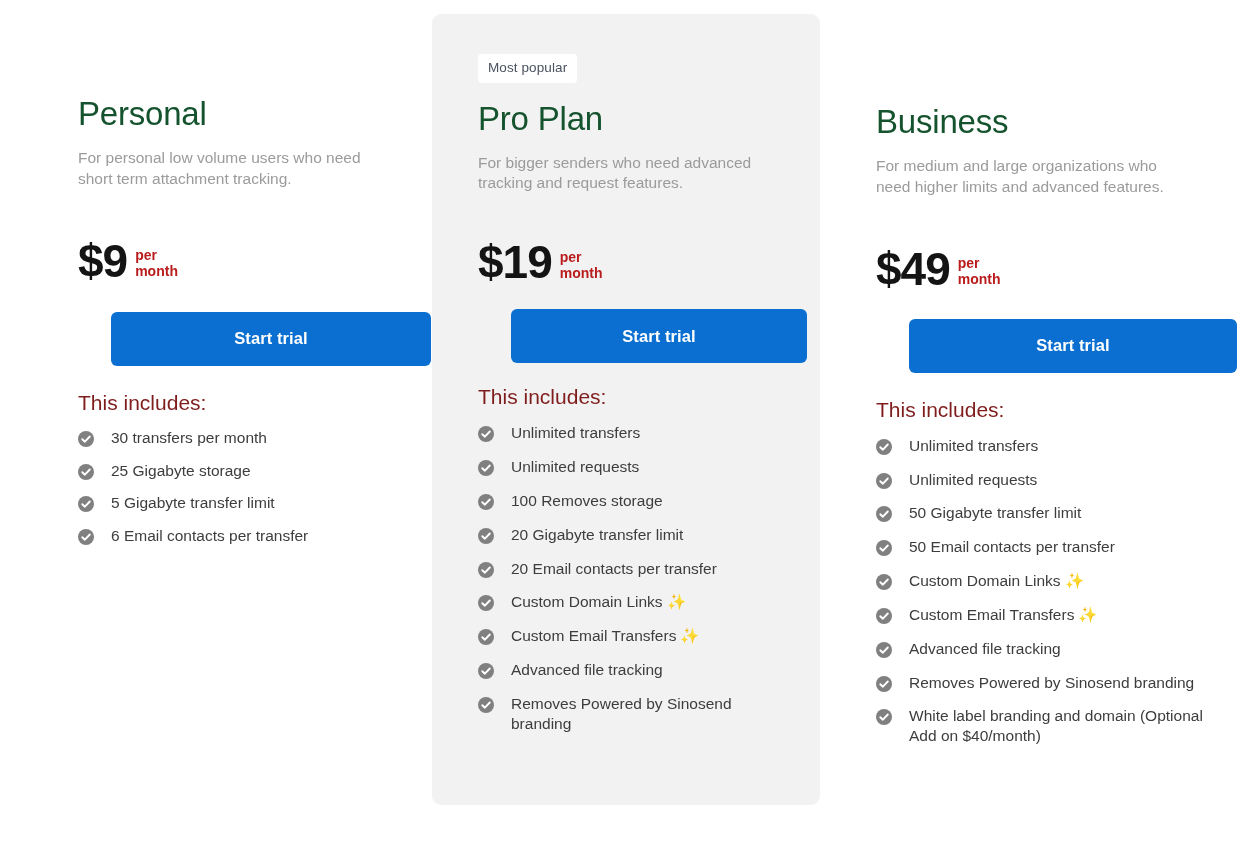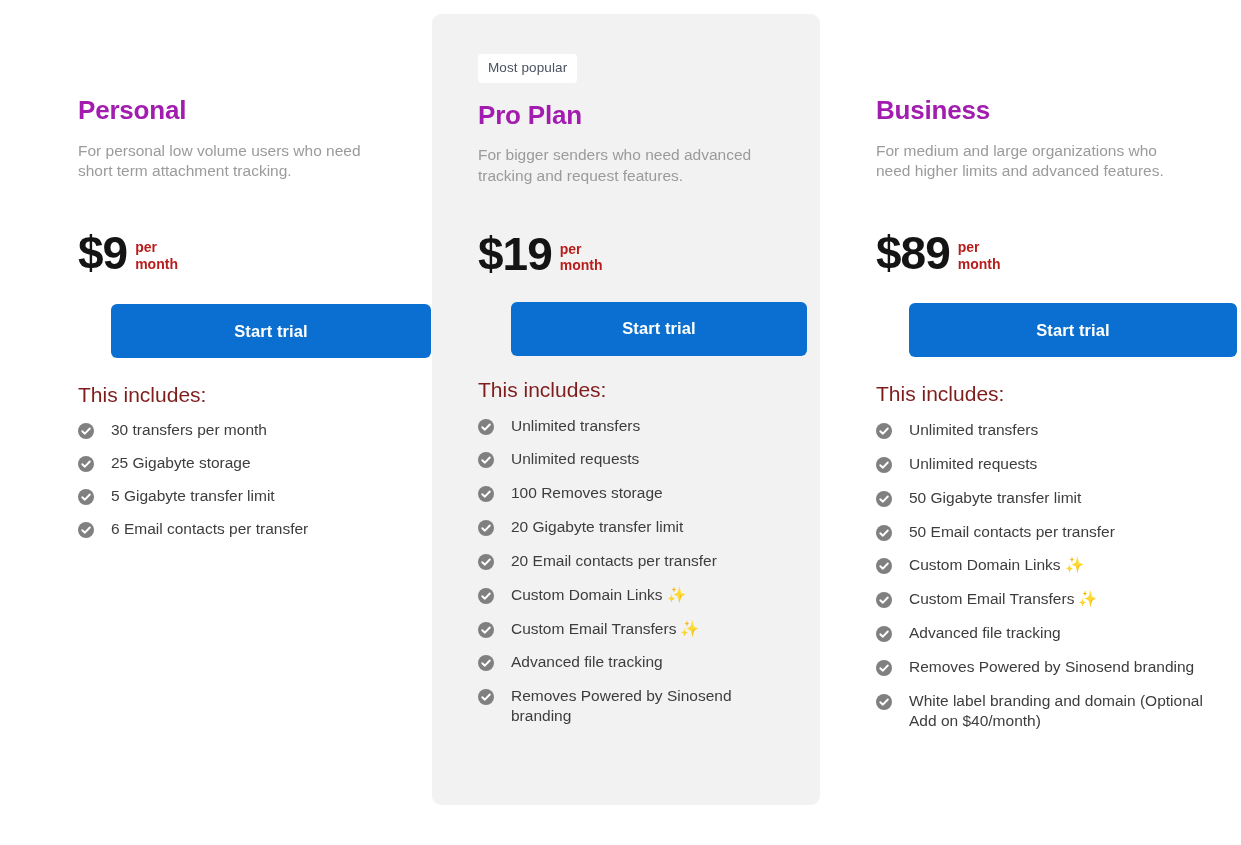--- a/index.html
+++ b/index.html
@@ -41,44 +41,44 @@
     top: 14px;
     width: 388px;
     height: 791px;
     background: #f2f2f2;
     border-radius: 9px;
     padding: 40px 46px 0 46px;
   }
 
   .plan-business {
     left: 844px;
-    top: 0;
+    top: 8px;
     width: 392px;
     padding: 96px 32px 0 32px;
   }
 
   
   .badge {
     display: inline-block;
     background: #ffffff;
     color: #4a5260;
     font-size: 13.5px;
     line-height: 1;
     padding: 7px 10px 8px 10px;
     border-radius: 4px;
     letter-spacing: 0.1px;
     margin-bottom: 18px;
   }
 
   
   .plan-name {
-    font-size: 26px;
-    font-weight: 700;
+    font-size: 33px;
+    font-weight: 400;
     line-height: 1.1;
-    color: #a21caf;
+    color: #14532d;
     letter-spacing: -0.2px;
     margin: 0 0 16px 0;
   }
 
   .plan-desc {
     font-size: 15.5px;
     line-height: 1.33;
     color: #9b9b9b;
     margin: 0;
     max-width: 300px;
@@ -315,21 +315,21 @@
           <span class="feature-text">Removes Powered by Sinosend branding</span>
         </li>
       </ul>
   </section>
 
   <section class="plan plan-business">
     <h2 class="plan-name">Business</h2>
     <p class="plan-desc">For medium and large organizations who need higher limits and advanced features.</p>
 
     <div class="price-row">
-      <span class="price-amount">$89</span>
+      <span class="price-amount">$49</span>
       <span class="price-period">
         <span>per</span><br>
         <span>month</span>
       </span>
     </div>
 
     <button class="cta-button">Start trial</button>
 
     <p class="includes-label">This includes:</p>
     <ul class="feature-list">

